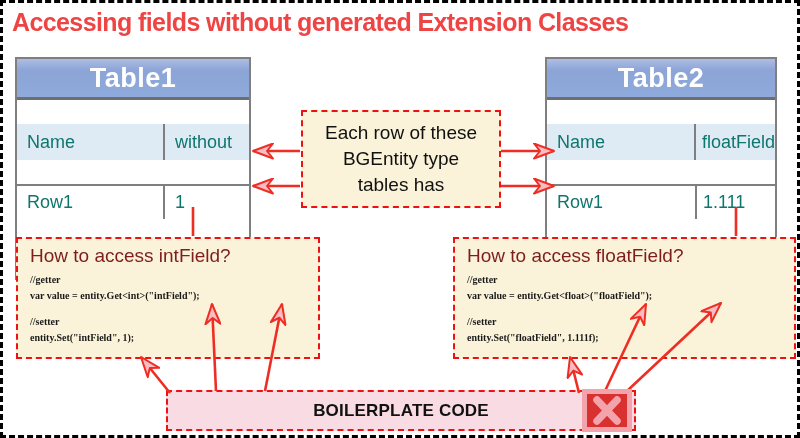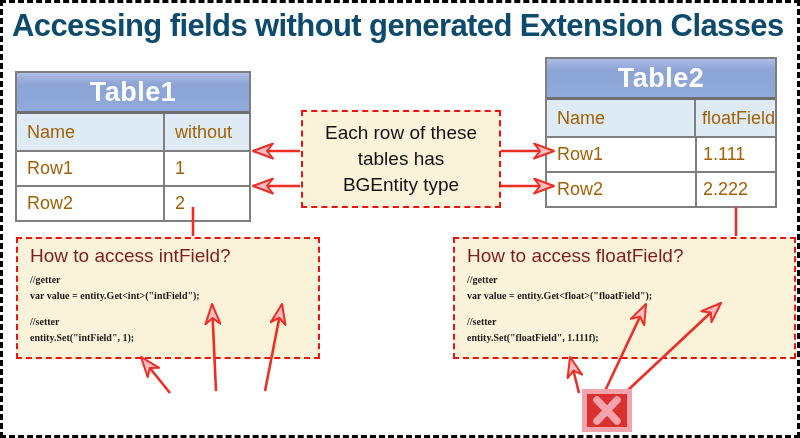--- a/index.html
+++ b/index.html
@@ -13,28 +13,28 @@
     --arrow-fill:#f7bdc2;
     --x-icon-bg:#d93030;
     --x-icon-frame:#f2a3ac;
     --outer-border:#000000;
   }
   *{box-sizing:border-box;margin:0;padding:0;}
   body{background:#fff;font-family:"Liberation Sans",sans-serif;}
   .page{position:relative;width:800px;height:438px;background:#fff;
         border:3px dashed var(--outer-border);overflow:hidden;}
   .main-title{position:absolute;left:9px;top:5px;width:786px;
-        font-size:31px;font-weight:bold;color:#0c4a6e;letter-spacing:-0.6px;white-space:nowrap;}
+        font-size:25px;font-weight:bold;color:#ef4444;letter-spacing:-0.6px;white-space:nowrap;}
 
   
   .dtable{position:absolute;border:2px solid var(--table-border);background:#fff;}
   .dtable .ttl{height:41px;background:linear-gradient(to bottom,#aebde4 0%,#8ca4d6 30%,var(--table-header-bg) 100%);
         border-bottom:3px solid #6e6e6e;color:#fff;font-weight:bold;font-size:27px;
         text-align:center;line-height:38px;letter-spacing:0.5px;}
-  .trow{display:flex;height:35px;align-items:center;font-size:18px;color:#a16207;}
+  .trow{display:flex;height:35px;align-items:center;font-size:18px;color:#0f766e;margin-top:24px;}
   .trow.thead{height:36px;background:var(--table-subheader-bg);}
   .trow + .trow{border-top:2px solid var(--table-border);}
   .cell{height:100%;display:flex;align-items:center;padding-left:10px;}
   .cell.c2{border-left:2px solid var(--table-border);flex:1;}
   .t1 .cell.c1{width:146px;}
   .t2 .cell.c1{width:148px;}
   .t2 .cell.c2{padding-left:6px;}
 
   
   .callout{position:absolute;left:298px;top:107px;width:200px;height:98px;
@@ -60,21 +60,21 @@
   
   .overlay{position:absolute;left:0;top:0;width:800px;height:438px;z-index:5;pointer-events:none;}
 </style>
 </head>
 <body>
 
 <div class="page">
 
   <div class="main-title">Accessing fields without generated Extension Classes</div>
 
-  <div class="dtable t1" style="left:12px;top:68px;width:236px;">
+  <div class="dtable t1" style="left:12px;top:54px;width:236px;">
     <div class="ttl">Table1</div>
     <div class="trow thead">
       <div class="cell c1">Name</div>
       <div class="cell c2">without</div>
     </div>
     <div class="trow">
       <div class="cell c1">Row1</div>
       <div class="cell c2">1</div>
     </div>
     <div class="trow">
@@ -94,40 +94,43 @@
       <div class="cell c2">1.111</div>
     </div>
     <div class="trow">
       <div class="cell c1">Row2</div>
       <div class="cell c2">2.222</div>
     </div>
   </div>
 
   <div class="callout">
     <span>Each row of these</span>
+    <span>BGEntity type</span>
     <span>tables has</span>
-    <span>BGEntity type</span>
   </div>
 
   <div class="codebox" style="left:13px;width:304px;">
     <div class="cb-title">How to access intField?</div>
     <div class="code">//getter</div>
     <div class="code">var value = entity.Get&lt;int&gt;("intField");</div>
     <div class="code gap">//setter</div>
     <div class="code">entity.Set("intField", 1);</div>
   </div>
 
   <div class="codebox" style="left:450px;width:343px;">
     <div class="cb-title">How to access floatField?</div>
     <div class="code">//getter</div>
     <div class="code">var value = entity.Get&lt;float&gt;("floatField");</div>
     <div class="code gap">//setter</div>
     <div class="code">entity.Set("floatField", 1.111f);</div>
   </div>
 
+  <div class="boilerplate">
+    <span class="bp-label">BOILERPLATE CODE</span>
+  </div>
 
   <svg class="x-icon" viewBox="0 0 50 43">
     <rect x="2.5" y="2.5" width="45" height="38" fill="var(--x-icon-bg)" stroke="var(--x-icon-frame)" stroke-width="5"></rect>
     <path d="M15 11 L35 32 M35 11 L15 32" stroke="var(--x-icon-frame)" stroke-width="7.5" stroke-linecap="round" fill="none"></path>
   </svg>
 
   <svg class="overlay" viewBox="0 0 800 438">
     <defs>
       <marker id="ah" viewBox="0 0 22 17" refX="21" refY="8.5" markerWidth="22" markerHeight="17" orient="auto" markerUnits="userSpaceOnUse">
         <path d="M21 8.5 L1 1 L7 8.5 L1 16 Z" fill="var(--arrow-fill)" stroke="var(--arrow-red)" stroke-width="2" stroke-linejoin="round"></path>

